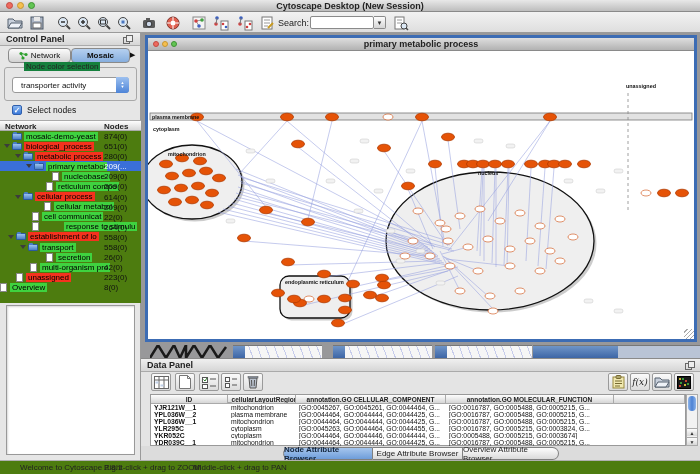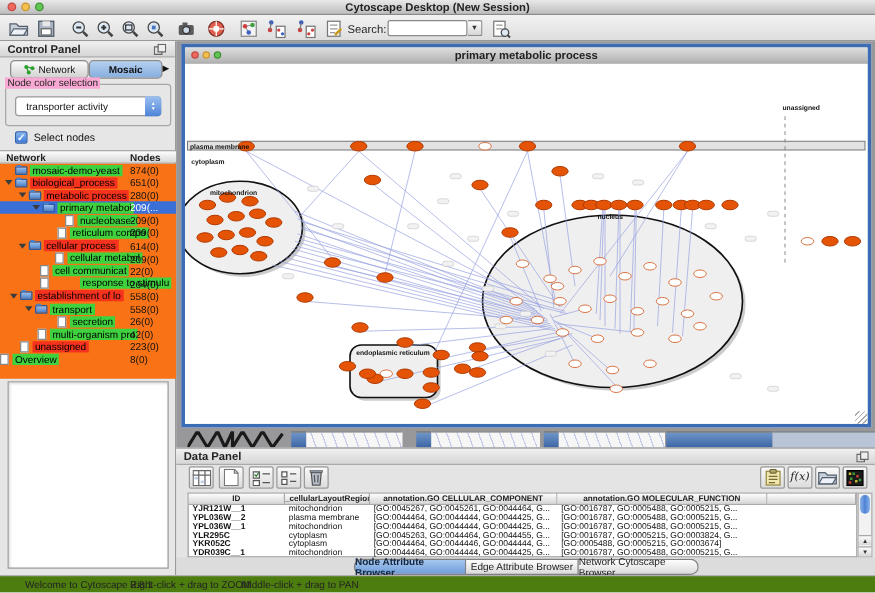--- a/index.html
+++ b/index.html
@@ -32,33 +32,33 @@
   .phead{left:0;top:0;width:100%;height:13px;background:linear-gradient(#f0f0f0,#d6d6d6);
     border-bottom:1px solid #aaa;font-size:9px;font-weight:bold;color:#222;padding:1px 0 0 6px;}
   .floatic{top:2px;width:10px;height:9px;}
   .cptabs{left:0;top:15px;width:141px;height:16px;}
   .cptab{height:15px;border:1px solid #8a8a8a;border-radius:4px;font-size:8px;color:#111;
     display:flex;align-items:center;justify-content:center;gap:3px;
     background:linear-gradient(#fbfbfb,#d2d2d2);}
   .cptab.sel{background:linear-gradient(#b5d0f0,#86aede);font-weight:bold;}
   .tabmore{top:3px;left:130px;font-size:7px;color:#111;}
   .grpbox{left:4px;top:34px;width:133px;height:34px;border:1px solid #a8a8a8;border-radius:3px;}
-  .grplegend{left:4px;top:29px;font-size:8px;color:#222;background:#f9a8d4;padding:0 2px;}
+  .grplegend{left:24px;top:29px;font-size:8px;color:#222;background:#15803d;padding:0 2px;}
   .combo{left:12px;top:44px;width:117px;height:16px;background:#fff;border:1px solid #999;
     border-radius:3px;font-size:8px;color:#111;display:flex;align-items:center;padding-left:8px;}
   .combostep{right:-1px;top:-1px;width:13px;height:16px;border-radius:0 3px 3px 0;
     background:linear-gradient(#9cc0f0,#4d84d8);display:flex;flex-direction:column;
     align-items:center;justify-content:center;color:#fff;font-size:4px;line-height:4px;}
   .chk{left:12px;top:72px;width:10px;height:10px;border-radius:2px;border:1px solid #2f5fae;
     background:linear-gradient(#8ab8f2,#3a78d8);color:#fff;font-size:8px;line-height:9px;
     text-align:center;font-weight:bold;}
   .chklbl{left:27px;top:72px;font-size:8.5px;color:#111;}
   .treehead{left:0;top:87px;width:141px;height:11px;background:linear-gradient(#fdfdfd,#d8d8d8);
     border-top:1px solid #aaa;border-bottom:1px solid #aaa;font-size:8px;font-weight:bold;color:#222;}
-  .tree{left:0;top:98px;width:141px;height:172px;background:#f97316;overflow:hidden;}
+  .tree{left:0;top:98px;width:141px;height:172px;background:#4d7c0f;overflow:hidden;}
   .trow{position:relative;height:10.1px;display:flex;align-items:center;white-space:nowrap;}
   .trow.sel{background:#3a6fd8;}
   .t-arrow{width:0;height:0;border-left:3px solid transparent;border-right:3px solid transparent;
     border-top:4px solid #3c3c3c;margin-right:2px;flex:none;}
   .t-folder{width:10px;height:7px;background:linear-gradient(#9cc2ee,#4a7fc6);
     border:1px solid #2c5a9e;border-radius:1px;margin-right:2px;flex:none;position:relative;}
   .t-folder:before{content:"";position:absolute;left:0;top:-2px;width:4px;height:2px;
     background:#4a7fc6;border-radius:1px 1px 0 0;}
   .t-file{width:7px;height:9px;background:#fff;border:1px solid #888;margin-right:3px;flex:none;}
   .t-lbl{font-size:8px;color:#000;padding:0 2px;line-height:9px;max-width:86px;overflow:hidden;}
@@ -703,20 +703,20 @@
 </div>
 
 <div class="abs btabbar">
   <span class="abs seg sel" style="left:142px;width:90px;border-radius:7px 0 0 7px">
       <span>Node Attribute Browser</span>
     </span>
   <span class="abs seg" style="left:232px;width:90px;border-left:none">
       <span>Edge Attribute Browser</span>
     </span>
   <span class="abs seg" style="left:322px;width:96px;border-left:none;border-radius:0 7px 7px 0">
-      <span>Network Cytoscape Browser</span>
+      <span>Overview Attribute Browser</span>
     </span>
 </div>
 <div class="abs statusbar">
   <span class="abs stxt" style="left:20px">Welcome to Cytoscape 2.8.1</span>
   <span class="abs stxt" style="left:104px">Right-click + drag to ZOOM</span>
   <span class="abs stxt" style="left:193px">Middle-click + drag to PAN</span>
 </div>
 
 </body></html>

